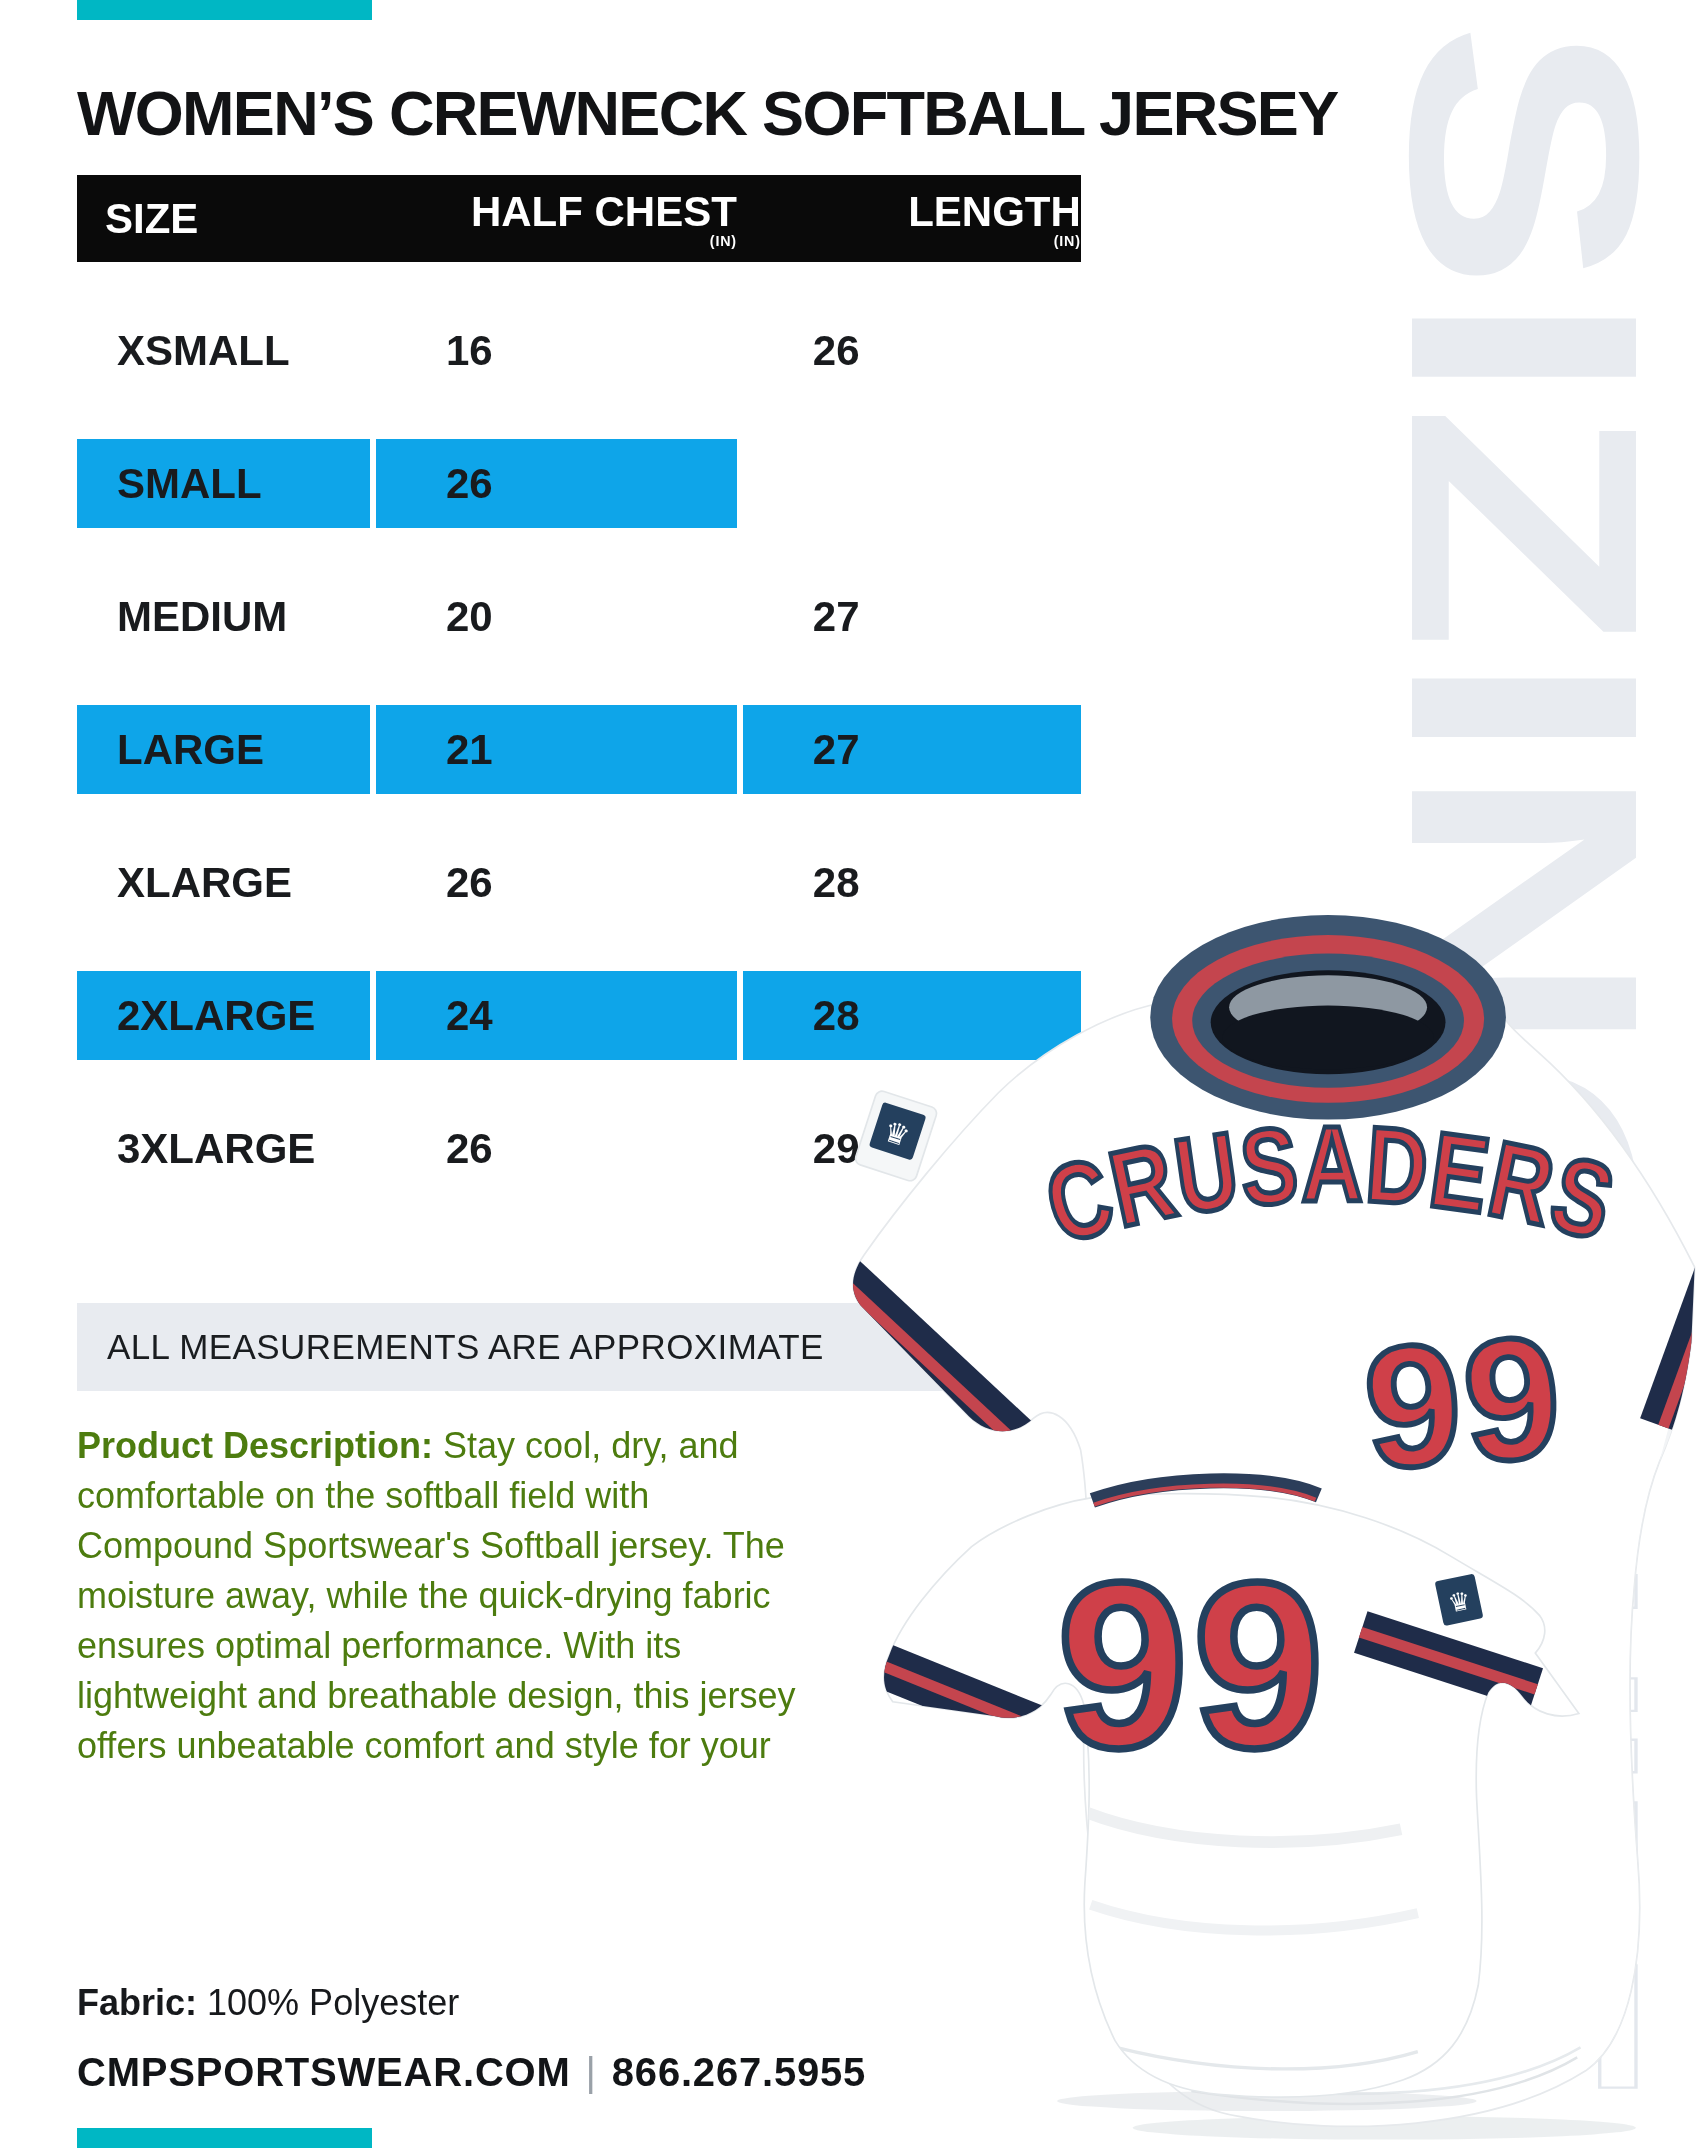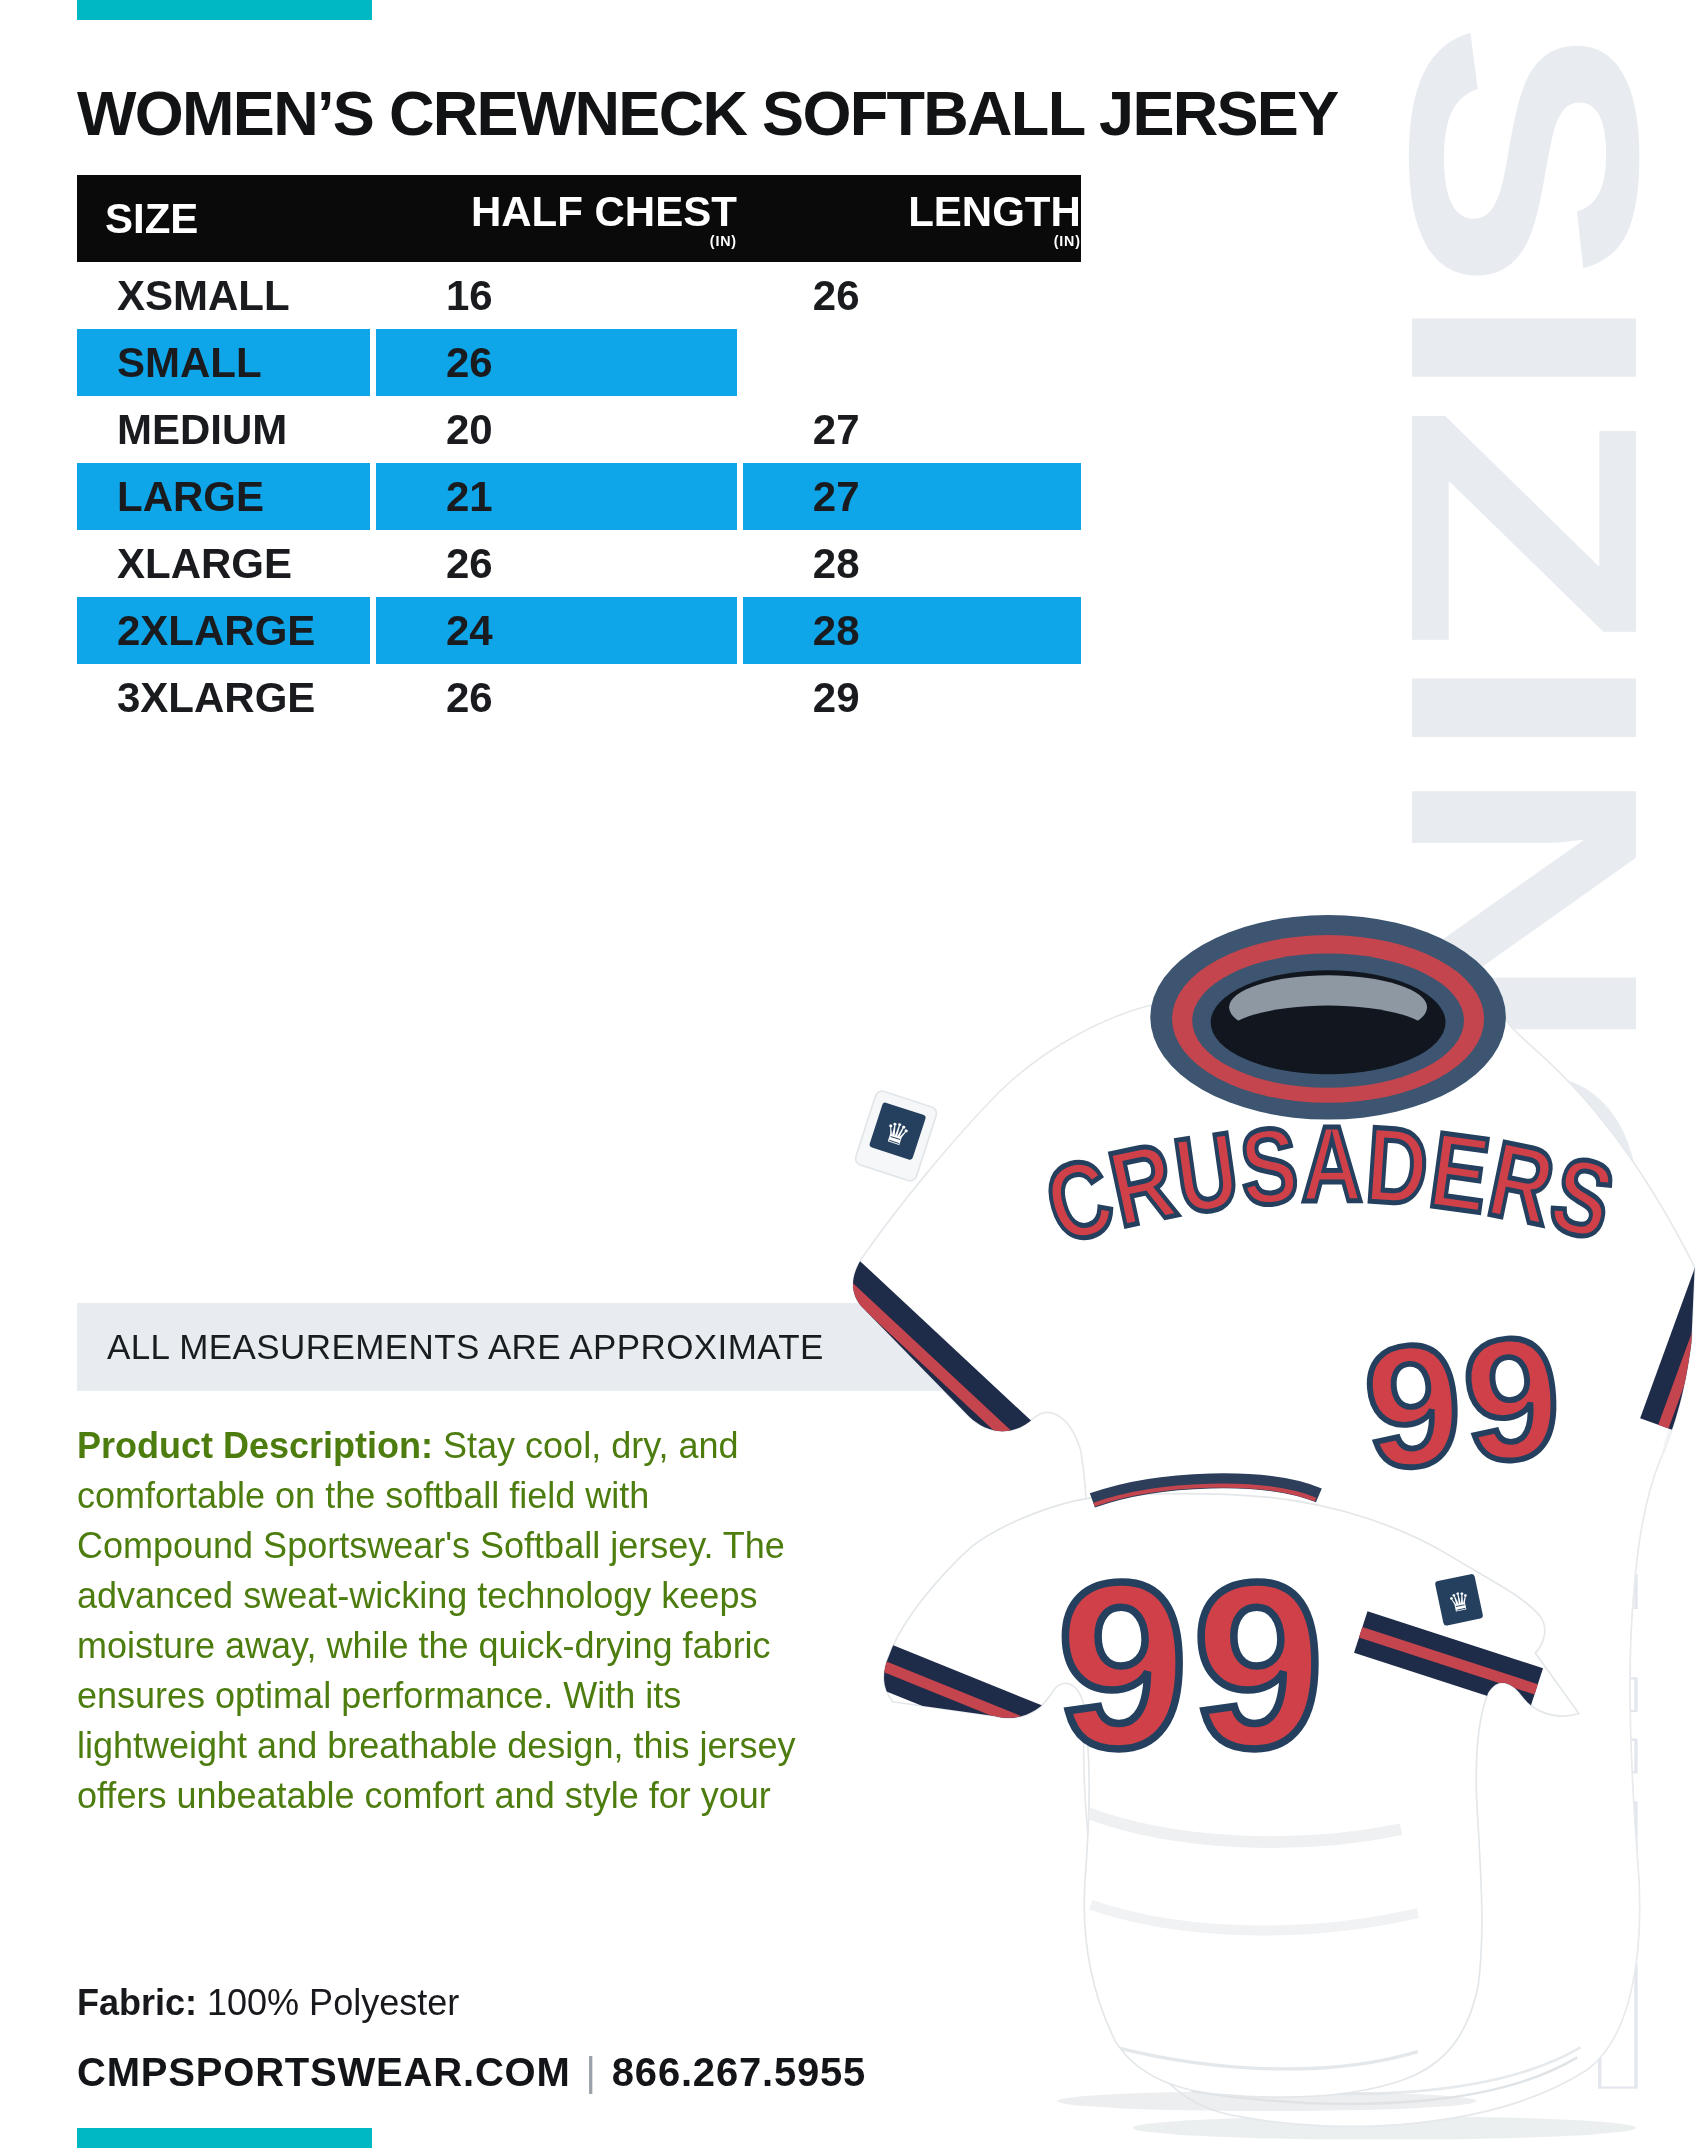--- a/index.html
+++ b/index.html
@@ -20,21 +20,21 @@
   .size-table{position:absolute;left:77px;top:175px;width:1004px;z-index:2;}
   .thead{
     display:grid;grid-template-columns:293px 361px 338px;column-gap:5.9px;
     background:#0a0a0a;height:87px;align-items:center;color:#ffffff;
   }
   .thead .hcell{display:flex;justify-content:flex-end;}
   .thead .hcell.first{justify-content:flex-start;padding-left:28px;}
   .hlabel{font-weight:bold;font-size:42px;letter-spacing:0;}
   .hunit{display:block;text-align:right;font-size:14.3px;font-weight:bold;margin-top:-3.4px;letter-spacing:0.8px;}
   .trow{
-    display:grid;grid-template-columns:293px 361px 338px;column-gap:5.9px;height:67px;
+    display:grid;grid-template-columns:293px 361px 338px;column-gap:5.9px;height:89px;margin-top:44px;
   }
   .tcell{display:flex;align-items:center;font-weight:bold;font-size:42px;color:#191b1e;}
   .tcell.c1{padding-left:40px;}
   .tcell.c2,.tcell.c3{padding-left:70px;}
   .trow.striped .tcell{background:#0ea5e9;}
   
   .note-bar{
     position:absolute;left:77px;top:1303px;width:906px;height:88px;background:#e8ebf0;
     display:flex;align-items:center;padding-left:30px;box-sizing:border-box;z-index:1;
   }
@@ -124,21 +124,20 @@
   </div>
 
   <div class="note-bar">
     <span>ALL MEASUREMENTS ARE APPROXIMATE</span>
   </div>
 
   <div class="description">
     <div><span class="lead">Product Description:</span> <span>Stay cool, dry, and</span></div>
     <div>comfortable on the softball field with</div>
     <div>Compound Sportswear's Softball jersey. The</div>
-    <div>advanced sweat-wicking technology keeps</div>
     <div>moisture away, while the quick-drying fabric</div>
     <div>ensures optimal performance. With its</div>
     <div>lightweight and breathable design, this jersey</div>
     <div>offers unbeatable comfort and style for your</div>
   </div>
 
   <div class="fabric">
     <span class="lead">Fabric:</span>
     <span>100% Polyester</span>
   </div>

